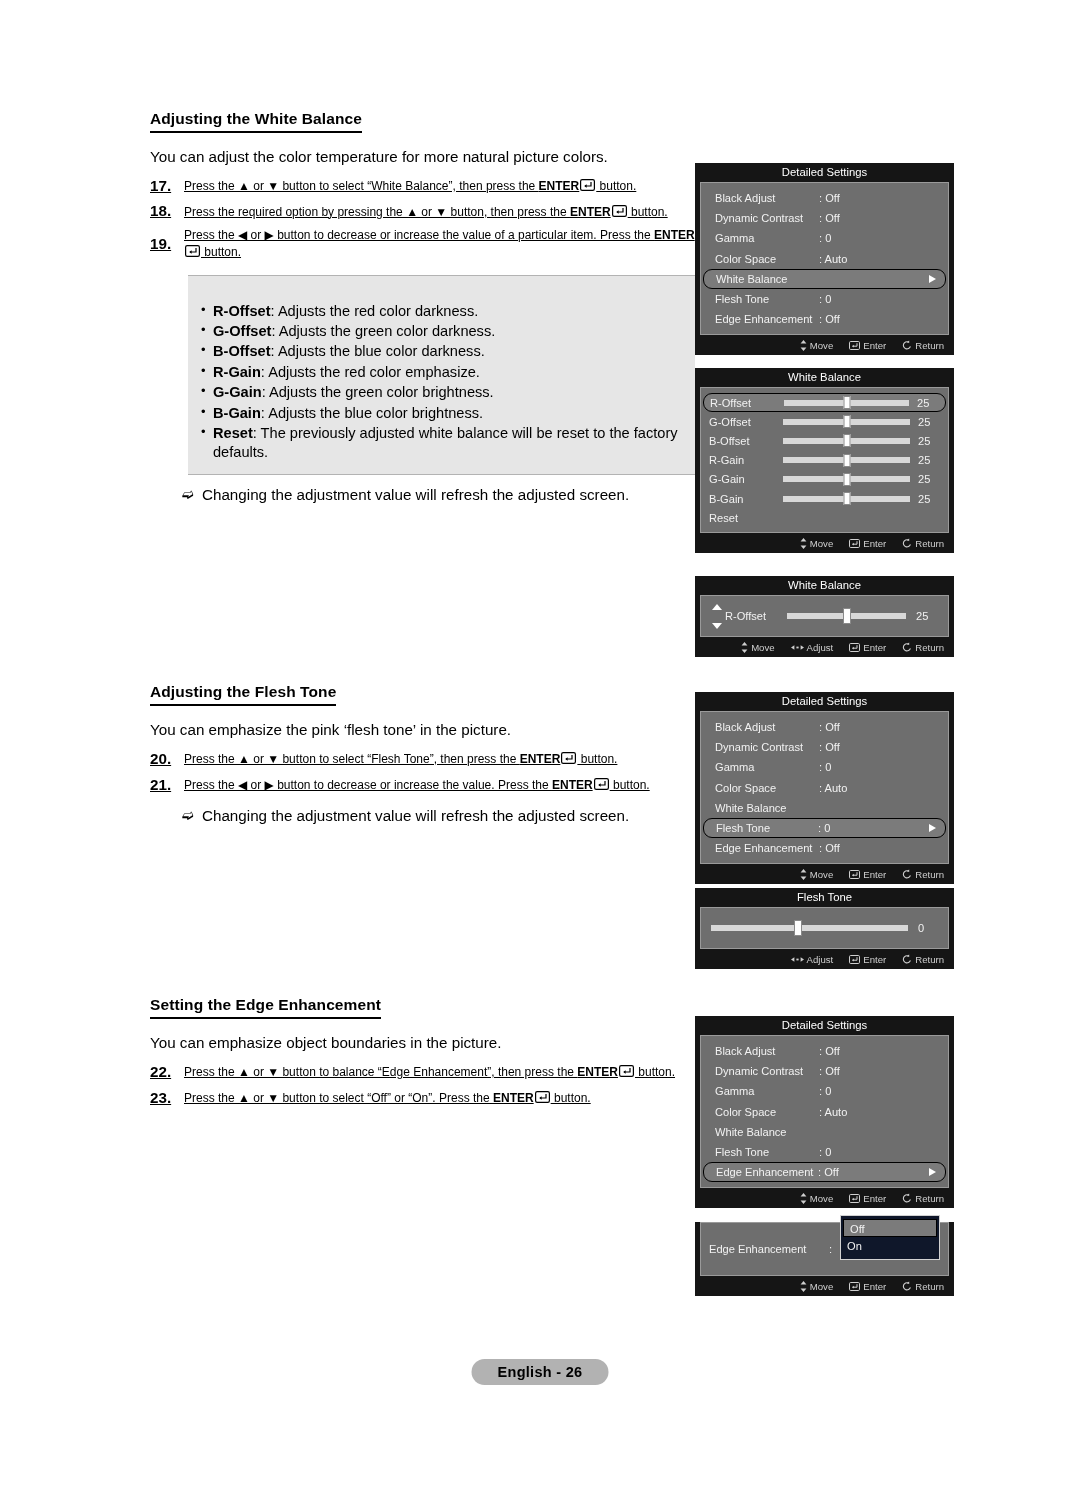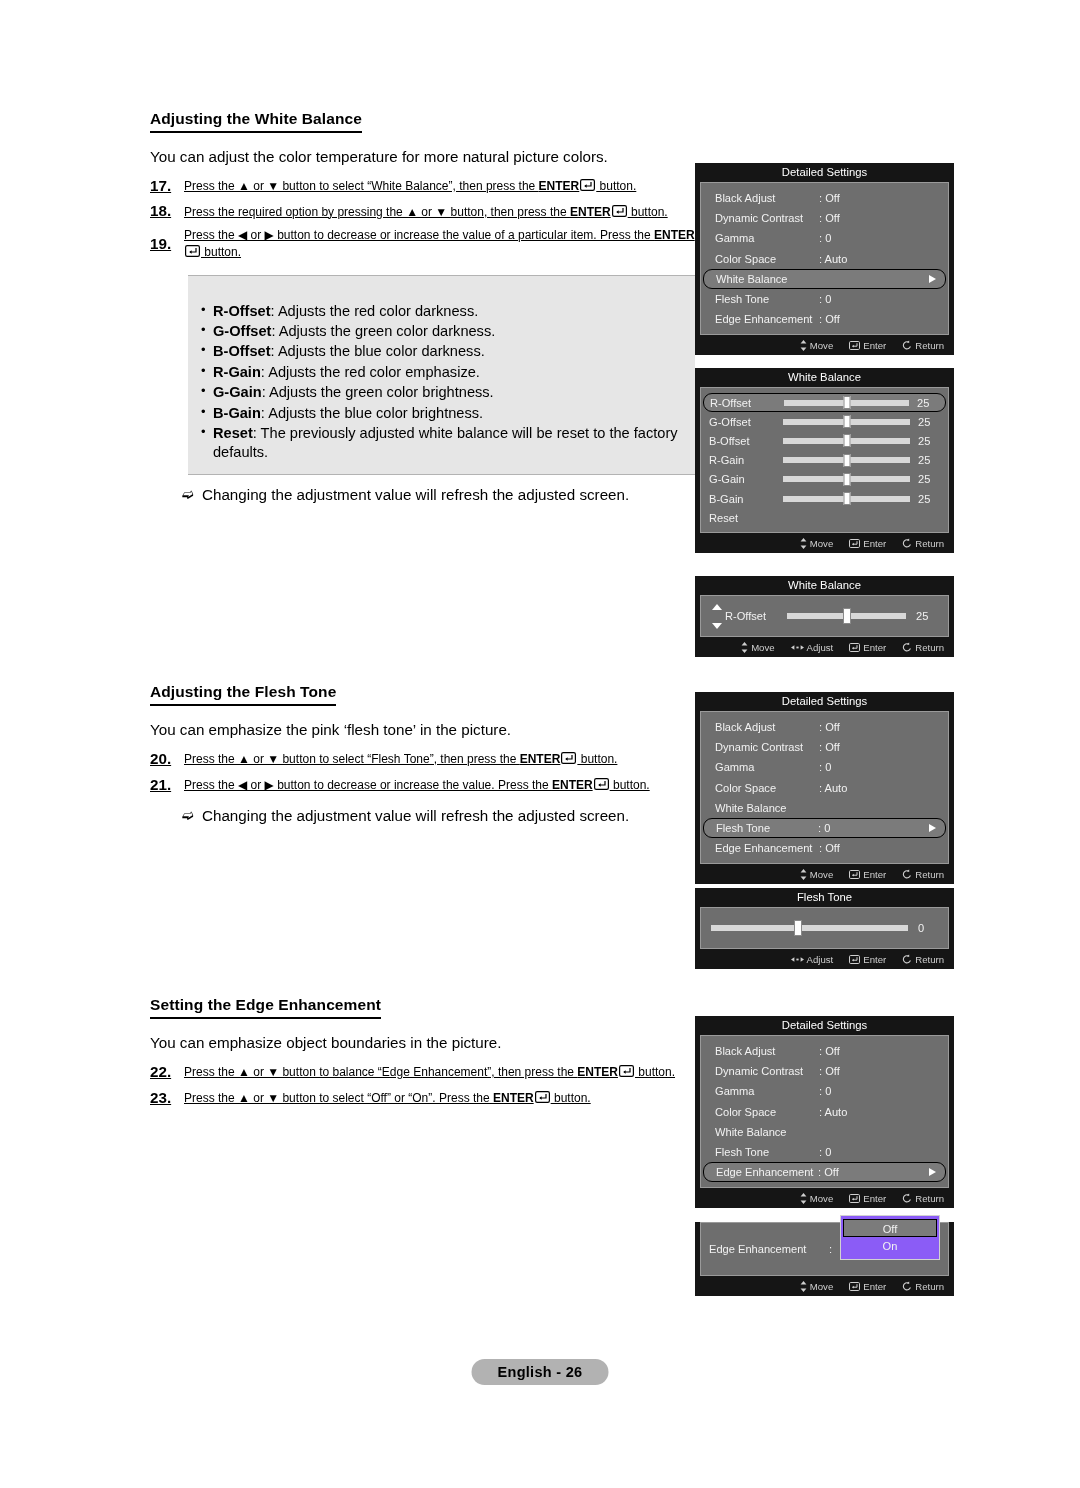--- a/index.html
+++ b/index.html
@@ -154,23 +154,22 @@
   
   .dd-wrap{position:relative;height:52px;}
   .dd-row{
     display:flex;align-items:center;height:52px;padding:0 8px;
     box-sizing:border-box;color:#f2f2f2;font-size:11.1px;
   }
   .dd-row .lbl{flex:0 0 120px;}
   .dd-row .colon{flex:0 0 10px;}
   .dd-list{
     position:absolute;right:8px;top:-8px;width:100px;
-    background:#8b5cf6;border:1.6px solid #d2d2d2;box-sizing:border-box;
+    background:#0f172a;border:1.6px solid #d2d2d2;box-sizing:border-box;
     padding:3px 0 4px 0;
-    text-align:center;
   }
   .dd-item{
     height:18px;line-height:18px;color:#f2f2f2;font-size:11.1px;
     padding:0 6px;box-sizing:border-box;
   }
   .dd-item.sel{border:1.6px solid #000;background:#7b7b7b;margin:0 2px;}
 </style>
 </head>
 <body>
 

